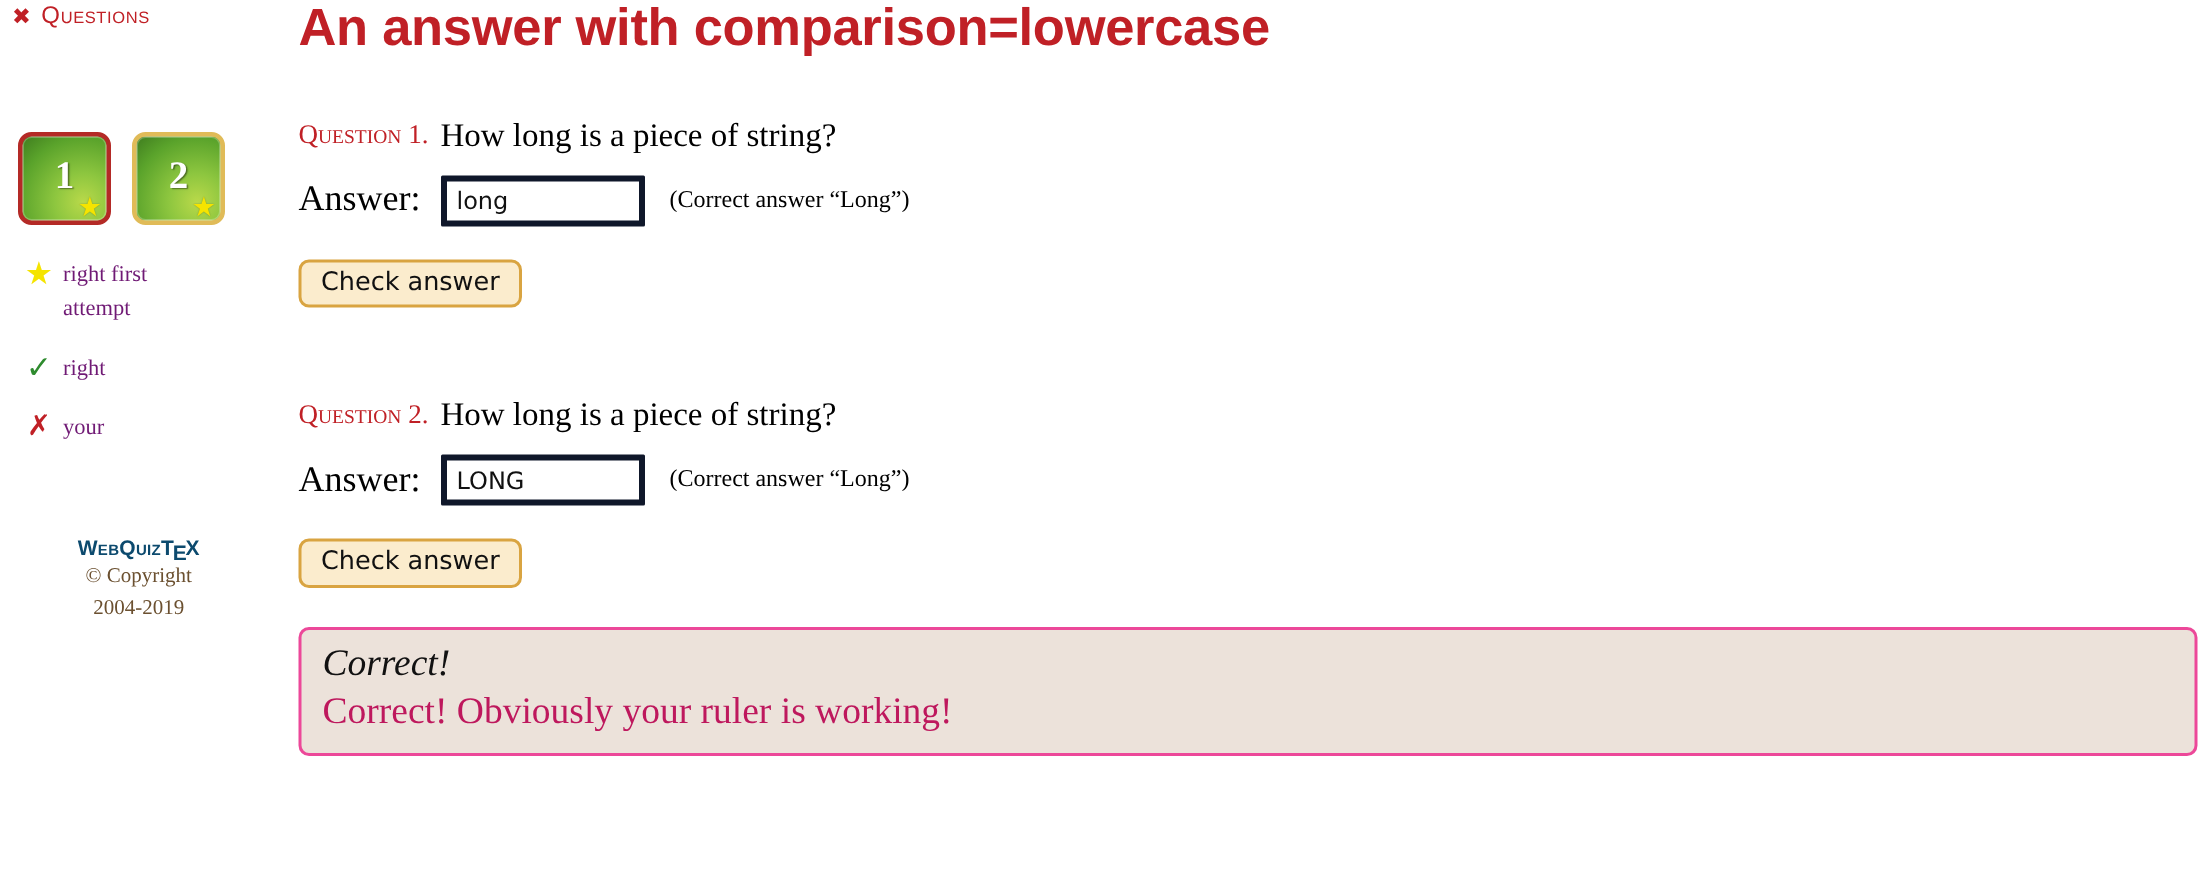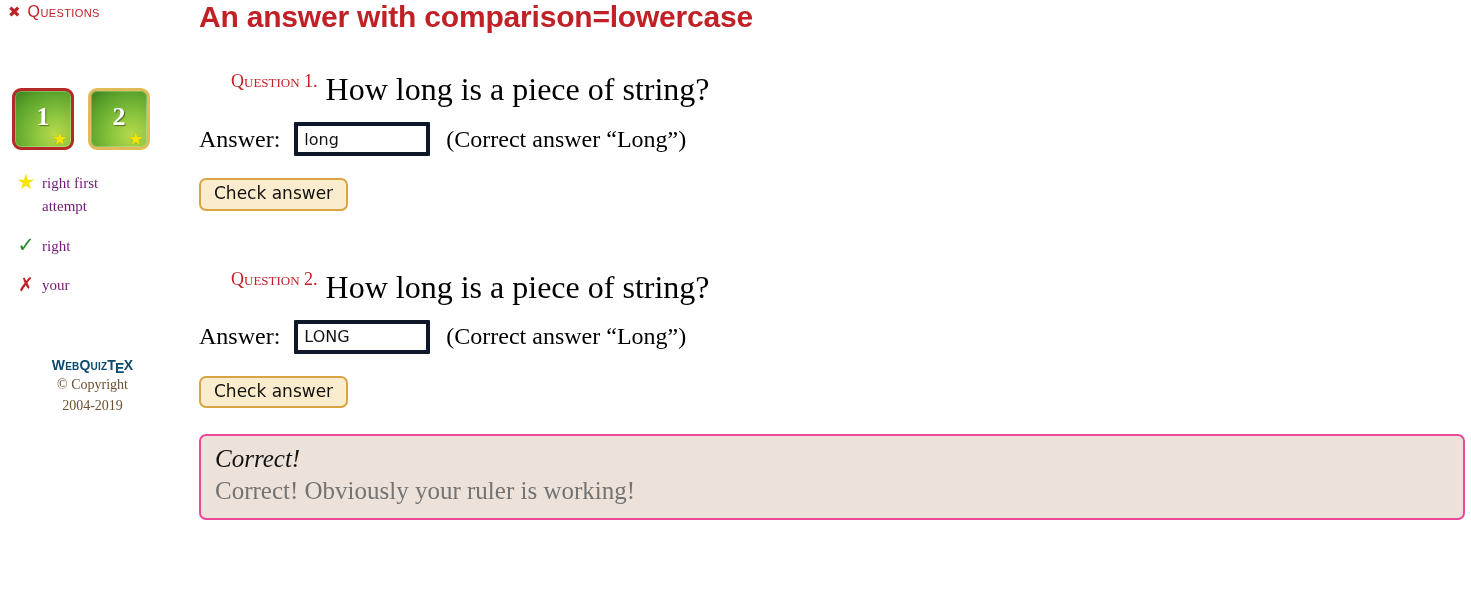--- a/index.html
+++ b/index.html
@@ -151,49 +151,48 @@
 
   
   .main {
     position: absolute;
     left: 185px;
     top: 0;
     right: 0;
   }
   .main-title {
     font-family: "Liberation Sans", sans-serif;
-    font-size: 30px;
+    font-size: 35px;
     font-weight: bold;
     color: #c02026;
     margin: 0;
     padding: 0 0 0 14px;
     line-height: 1.1;
     letter-spacing: -0.2px;
   }
 
   .question-block {
     padding-left: 14px;
     position: relative;
   }
   .q-line {
     display: flex;
-    align-items: flex-start;
-    margin-left: 32px;
+    align-items: center;
   }
   .q-label {
     color: #c02026;
     font-family: "Liberation Serif", serif;
     font-variant: small-caps;
     font-size: 18px;
     white-space: nowrap;
     margin-right: 8px;
   }
   .q-text {
     font-family: "Liberation Serif", serif;
-    font-size: 32px;
+    font-size: 22px;
     color: #000000;
   }
 
   .answer-line {
     display: flex;
     align-items: center;
     margin-top: 14px;
   }
   .answer-label {
     font-family: "Liberation Serif", serif;
@@ -209,21 +208,21 @@
     border-radius: 1px;
     background: #ffffff;
     font-family: "DejaVu Sans", sans-serif;
     font-size: 16px;
     color: #111111;
     padding: 2px 6px;
     outline: none;
   }
   .correct-note {
     font-family: "Liberation Serif", serif;
-    font-size: 24px;
+    font-size: 16px;
     color: #000000;
     margin-left: 16px;
     white-space: nowrap;
   }
 
   .check-button {
     margin-top: 22px;
     display: inline-block;
     background: #fbeccd;
     border: 2px solid #d9a441;
@@ -248,21 +247,21 @@
   .feedback-title {
     font-family: "Liberation Serif", serif;
     font-style: italic;
     font-size: 25px;
     color: #111111;
     line-height: 1.15;
   }
   .feedback-body {
     font-family: "Liberation Serif", serif;
     font-size: 25px;
-    color: #737373;
+    color: #be185d;
     line-height: 1.2;
     margin-top: 2px;
   }
   .spacer-lg { height: 58px; }
 </style>
 </head>
 <body>
 
 <div class="page">
 

